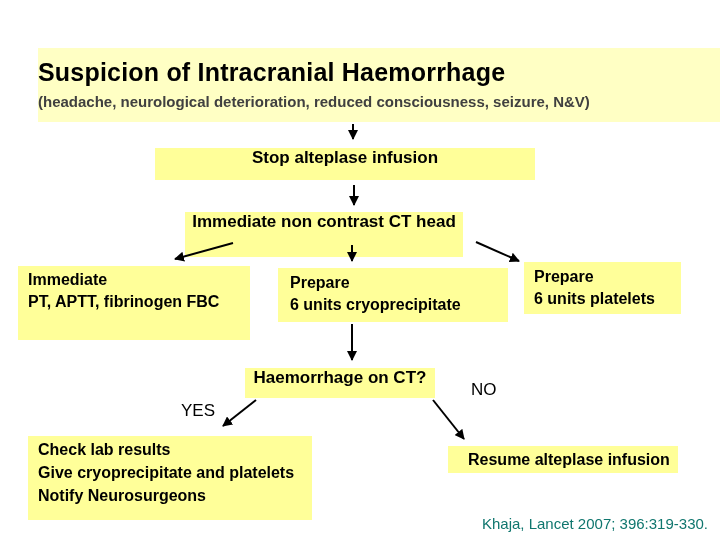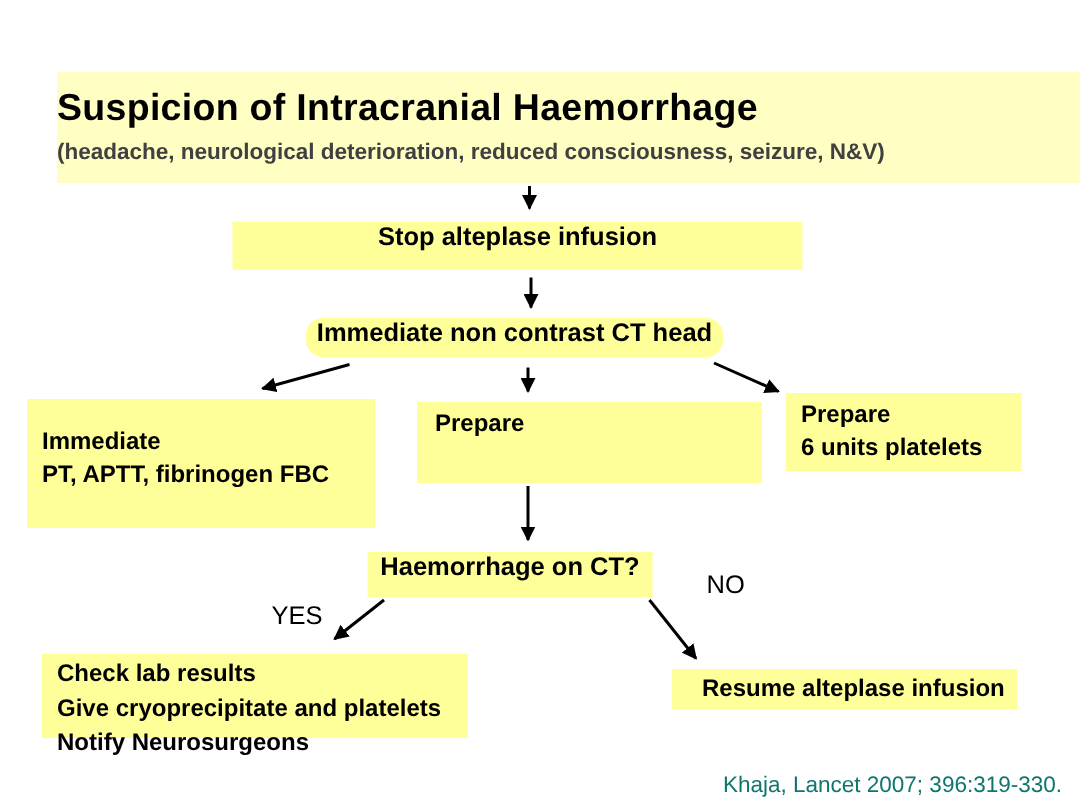--- a/index.html
+++ b/index.html
@@ -11,26 +11,26 @@
   .banner{
     position:absolute;left:38px;top:48px;width:682px;height:74px;background:#ffffc4;
     display:flex;flex-direction:column;align-items:flex-start;padding-top:9px;box-sizing:border-box;
   }
   .banner .heading{font-size:25px;font-weight:bold;line-height:30px;letter-spacing:0.2px;}
   .banner .subheading{font-size:15px;font-weight:bold;color:#404040;margin-top:6px;line-height:18px;}
   .center-text{display:flex;justify-content:center;font-weight:bold;font-size:17px;}
   .multi{font-weight:bold;font-size:16px;}
   .multi div{line-height:22px;}
   #node-stop{left:155px;top:148px;width:380px;height:32px;}
-  #node-ct{left:204px;top:212px;width:278px;height:26px;border-radius:11px;}
-  #node-labs{left:18px;top:266px;width:232px;height:86px;padding:18px 10px;}
+  #node-ct{left:185px;top:212px;width:278px;height:45px;}
+  #node-labs{left:18px;top:266px;width:232px;height:74px;padding:3px 10px;}
   #node-cryo{left:278px;top:268px;width:230px;height:54px;padding:4px 12px;}
   #node-platelets{left:524px;top:262px;width:157px;height:52px;padding:4px 10px;}
   #node-question{left:245px;top:368px;width:190px;height:30px;}
-  #node-check{left:28px;top:436px;width:284px;height:56px;padding:2px 10px;}
+  #node-check{left:28px;top:436px;width:284px;height:84px;padding:2px 10px;}
   #node-check div{line-height:23px;}
   #node-resume{left:448px;top:446px;width:230px;height:27px;font-weight:bold;font-size:16px;line-height:27px;padding-left:20px;}
   .branch-label{position:absolute;font-size:17px;font-weight:normal;}
   #label-yes{left:181px;top:401px;}
   #label-no{left:471px;top:380px;}
   #citation{position:absolute;right:12px;top:515px;font-size:15px;color:#0f766e;}
   #flow-arrows{position:absolute;left:0;top:0;width:720px;height:540px;pointer-events:none;}
   #flow-arrows line{stroke:#000000;stroke-width:2;}
   #flow-arrows path{fill:#000000;}
 </style>
@@ -52,20 +52,21 @@
     <span>Immediate non contrast CT head</span>
   </div>
 
   <div class="node multi" id="node-labs">
     <div>Immediate</div>
     <div>PT, APTT, fibrinogen FBC</div>
   </div>
 
   <div class="node multi" id="node-cryo">
     <div>Prepare</div>
+    <div>6 units cryoprecipitate</div>
   </div>
 
   <div class="node multi" id="node-platelets">
     <div>Prepare</div>
     <div>6 units platelets</div>
   </div>
 
   <div class="node center-text" id="node-question">
     <span>Haemorrhage on CT?</span>
   </div>

